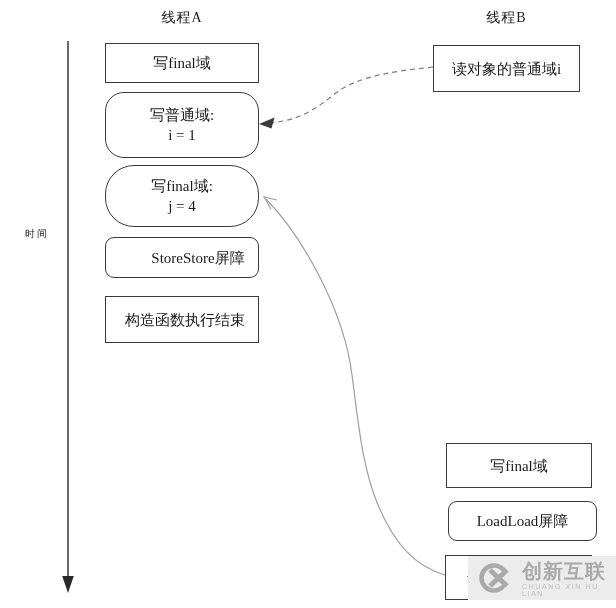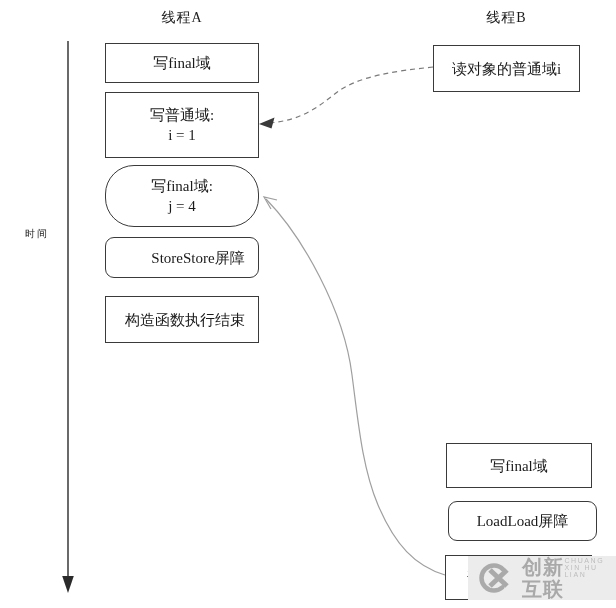--- a/index.html
+++ b/index.html
@@ -22,39 +22,39 @@
     position:absolute;left:14px;top:227px;width:46px;text-align:center;
     font-size:10px;letter-spacing:2px;
   }
   #arrow-layer{position:absolute;left:0;top:0;width:616px;height:608px;pointer-events:none;z-index:5;}
   .watermark{
     position:absolute;left:468px;top:556px;width:148px;height:44px;
     background:#ececec;z-index:9;display:flex;align-items:center;
     font-family:"Liberation Sans","DejaVu Sans",sans-serif;
   }
   .wm-logo{margin-left:10px;flex:0 0 auto;}
-  .wm-text{margin-left:8px;display:flex;flex-direction:row;}
+  .wm-text{margin-left:8px;display:flex;flex-direction:column;}
   .wm-title{font-size:20px;font-weight:bold;color:#a9a9a9;line-height:22px;letter-spacing:1px;}
   .wm-sub{font-size:7px;color:#bdbdbd;letter-spacing:1.6px;margin-top:1px;}
 </style>
 </head>
 <body>
 
 <div id="canvas">
 
   <div class="hdr" style="left:105px;width:154px;">线程A</div>
   <div class="hdr" style="left:433px;width:147px;">线程B</div>
 
   <div class="time-label">时间</div>
 
   <div class="box" style="left:105px;top:43px;width:154px;height:40px;">
     <span>写final域</span>
   </div>
 
-  <div class="box" style="left:105px;top:92px;width:154px;height:66px;">
+  <div class="box" style="left:105px;top:92px;width:154px;height:66px;border-radius:19px;">
     <span>写普通域:</span>
     <span>i = 1</span>
   </div>
 
   <div class="box" style="left:105px;top:165px;width:154px;height:62px;border-radius:29px;">
     <span>写final域:</span>
     <span>j = 4</span>
   </div>
 
   <div class="box rounded" style="left:105px;top:237px;width:154px;height:41px;padding-left:32px;">

